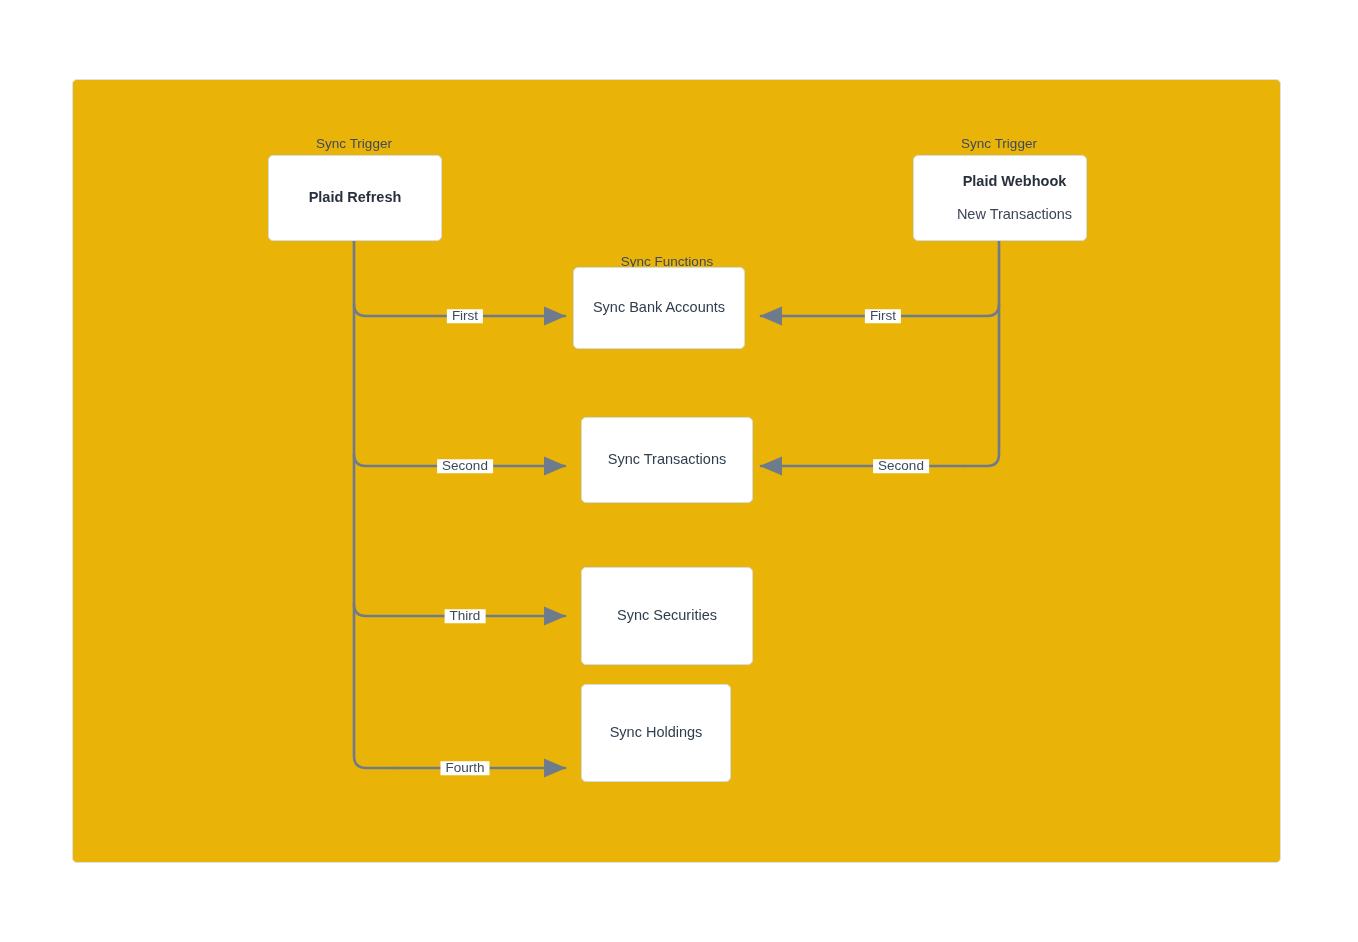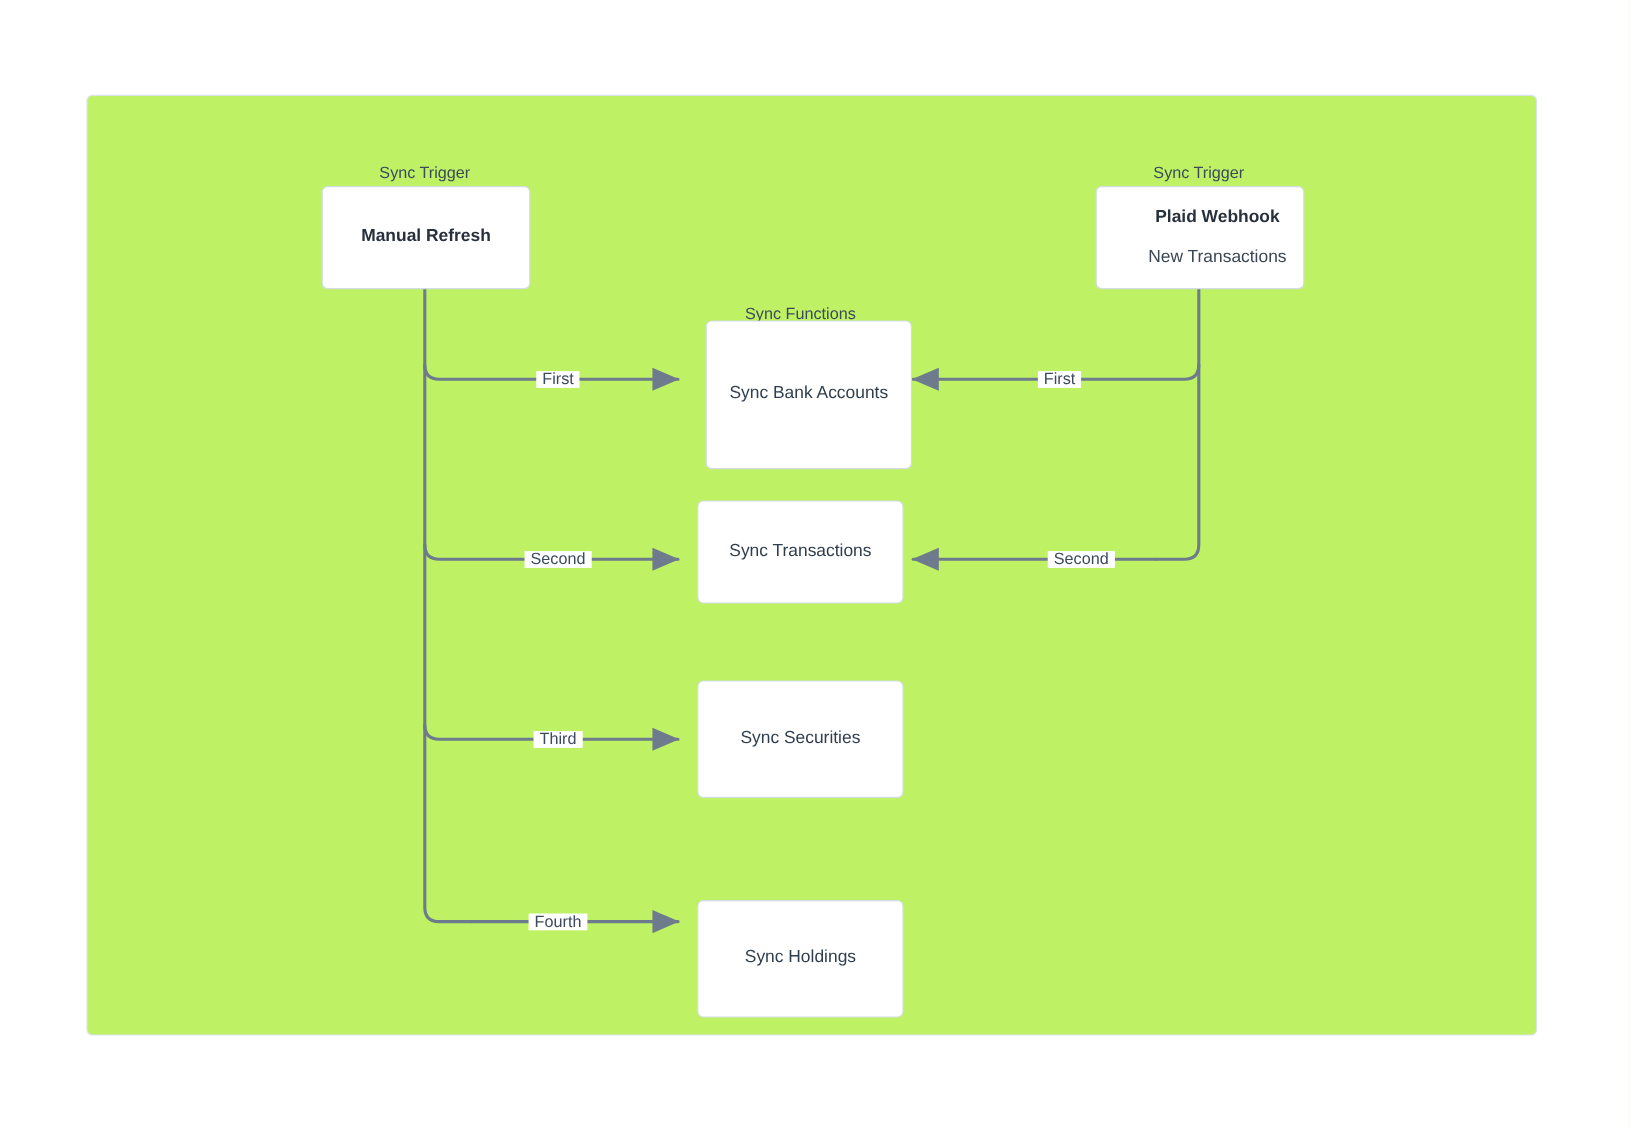--- a/index.html
+++ b/index.html
@@ -27,21 +27,21 @@
     white-space: nowrap;
   }
   #diagram-canvas {
     position: absolute;
     left: 72px;
     top: 79px;
     width: 1209px;
     height: 784px;
     border: 1px solid #dbe2ea;
     border-radius: 5px;
-    background: #bef264;
+    background: #eab308;
   }
   #edges-svg {
     position: absolute;
     left: 0;
     top: 0;
     width: 1209px;
     height: 784px;
     pointer-events: none;
   }
   .node {
@@ -125,41 +125,41 @@
       </g>
     </svg>
 
     <div class="cluster-label" style="left:195px; top:56px; width:172px;">Sync Trigger</div>
 
     <div class="cluster-label" style="left:508px; top:174px; width:172px;text-align:center;">Sync Functions</div>
 
     <div class="cluster-label" style="left:840px; top:56px; width:172px;">Sync Trigger</div>
 
     <div class="node" style="left:195px; top:75px; width:174px; height:86px;">
-      <div class="node-title-bold">Manual Refresh</div>
+      <div class="node-title-bold">Plaid Refresh</div>
     </div>
 
     <div class="node" style="left:840px; top:75px; width:174px; height:86px;padding-left:29px;">
       <div class="node-title-bold">Plaid Webhook</div>
       <div class="node-sub">New Transactions</div>
     </div>
 
-    <div class="node" style="left:515px; top:187px; width:172px; height:124px;">
+    <div class="node" style="left:500px; top:187px; width:172px; height:82px;">
       <div>Sync Bank Accounts</div>
     </div>
 
     <div class="node" style="left:508px; top:337px; width:172px; height:86px;">
       <div>Sync Transactions</div>
     </div>
 
     <div class="node" style="left:508px; top:487px; width:172px; height:98px;">
       <div>Sync Securities</div>
     </div>
 
-    <div class="node" style="left:508px; top:670px; width:172px; height:98px;">
+    <div class="node" style="left:508px; top:604px; width:150px; height:98px;">
       <div>Sync Holdings</div>
     </div>
 
     <div class="edge-label" style="left:392px; top:236px;">First</div>
 
     <div class="edge-label" style="left:392px; top:386px;">Second</div>
 
     <div class="edge-label" style="left:392px; top:536px;text-align:right;">Third</div>
 
     <div class="edge-label" style="left:392px; top:688px;">Fourth</div>

